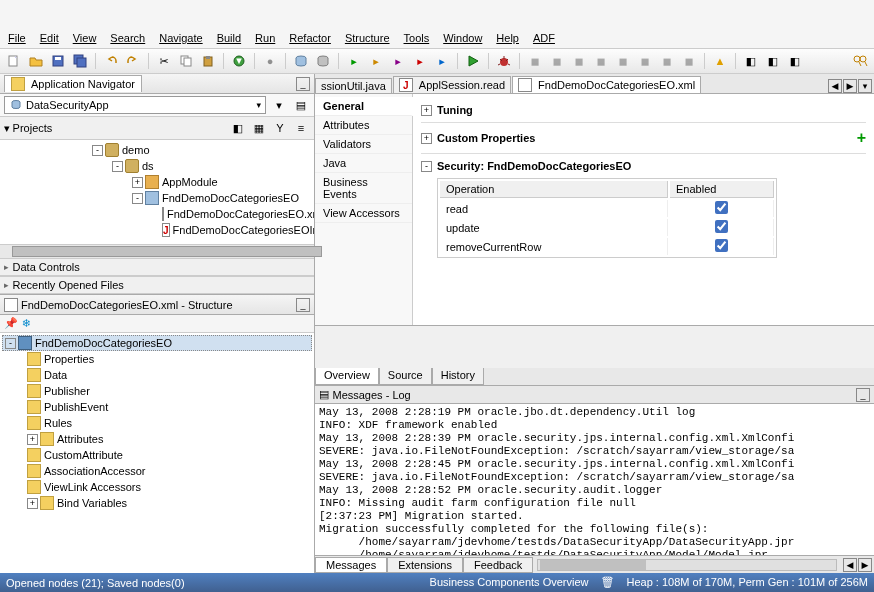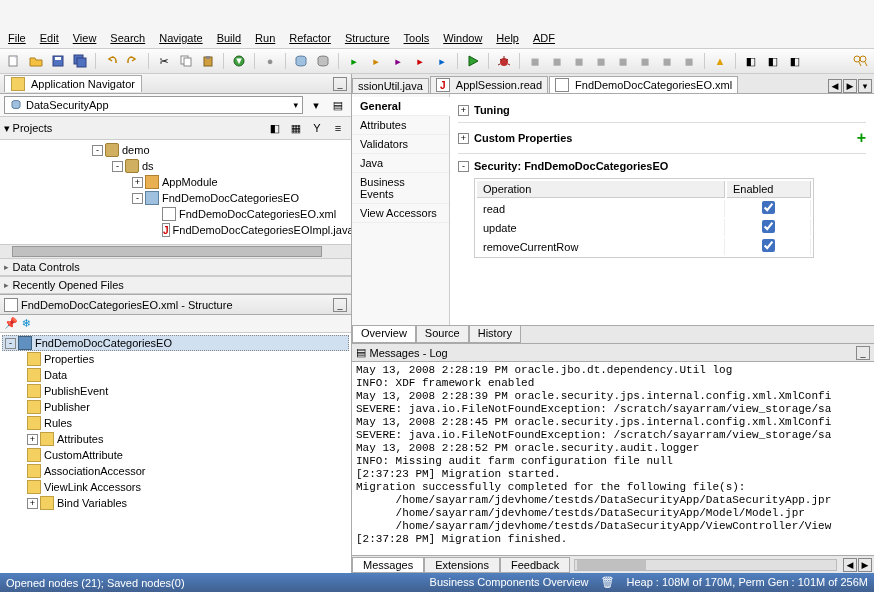--- a/index.html
+++ b/index.html
@@ -11,21 +11,21 @@
 
 
 .toolbar { display: flex; background: linear-gradient(#fdfdfd,#e8e8e8); border-bottom: 1px solid #ccc; padding: 3px 5px; gap: 4px; align-items: center; }
 .tb-btn { width: 18px; height: 18px; border: 1px solid transparent; border-radius: 2px; display: flex; align-items: center; justify-content: center; font-size: 11px; }
 .tb-sep { width: 1px; height: 16px; background: #ccc; margin: 0 2px; }
 
 
 .main { flex: 1; display: flex; min-height: 0; }
 
 
-.left-col { width: 352px; display: flex; flex-direction: column; border-right: 1px solid #aaa; }
+.left-col { width: 315px; display: flex; flex-direction: column; border-right: 1px solid #aaa; }
 
 
 .panel-hdr { display: flex; align-items: center; background: linear-gradient(#f5f5f5,#e5e5e5); border-bottom: 1px solid #aaa; padding: 2px 4px; height: 20px; }
 .panel-tab { background: #fff; border: 1px solid #aaa; border-bottom: none; padding: 1px 6px; display: flex; align-items: center; gap: 3px; }
 .panel-hdr-r { margin-left: auto; display: flex; gap: 2px; }
 .min-btn { width: 14px; height: 14px; border: 1px solid #888; font-size: 9px; text-align: center; line-height: 12px; }
 
 
 .dd-row { display: flex; border-bottom: 1px solid #ccc; background: #f8f8f8; padding: 2px 4px; gap: 4px; text-align: center; }
 .dd { flex: 1; border: 1px solid #999; background: #fff; padding: 1px 4px; display: flex; align-items: center; }
@@ -81,21 +81,21 @@
 .section-hdr .box { width: 11px; height: 11px; border: 1px solid #888; font-size: 9px; text-align: center; line-height: 9px; margin-right: 5px; }
 .section-hdr .t { font-weight: bold; }
 .section-hdr .add { margin-left: auto; color: #090; font-size: 16px; font-weight: bold; }
 .sec-tbl { border: 1px solid #ccc; margin: 6px 0 0 16px; width: 340px; }
 .sec-tbl th { background: #f0f0f0; border-bottom: 1px solid #ccc; border-right: 1px solid #ccc; padding: 2px 6px; text-align: left; font-weight: normal; }
 .sec-tbl td { padding: 1px 6px; border-right: 1px solid #eee; }
 .sec-tbl td:last-child { text-align: center; }
 input[type=checkbox] { accent-color: #4070c0; }
 
 
-.view-tabs { display: flex; background: #e8e8e8; border-bottom: 1px solid #aaa; height: 18px; }
+.view-tabs { display: flex; background: #e8e8e8; border-bottom: 1px solid #aaa; height: 18px; margin-top: 42px; }
 .vtab { border: 1px solid #aaa; border-top: none; padding: 1px 8px; background: #f0f0f0; }
 .vtab.sel { background: #fff; }
 
 
 .msg-hdr { background: #e8e8e8; border-bottom: 1px solid #aaa; padding: 1px 4px; display: flex; align-items: center; height: 18px; }
 .msg-body { flex: 1; background: #fff; overflow: auto; font-family: "Courier New", monospace; font-size: 11px; padding: 2px 4px; white-space: pre; line-height: 13px; }
 
 .msg-tabs { display: flex; background: #e8e8e8; border-top: 1px solid #aaa; height: 18px; align-items: center; }
 .mtab { border: 1px solid #aaa; padding: 1px 10px; background: #f0f0f0; }
 .mtab.sel { background: #fff; }
@@ -338,25 +338,25 @@
         <div class="tree-row" style="padding-left:25px">
             <span class="icn i-folder"></span>
             <span>Properties</span>
           </div>
         <div class="tree-row" style="padding-left:25px">
             <span class="icn i-folder"></span>
             <span>Data</span>
           </div>
         <div class="tree-row" style="padding-left:25px">
             <span class="icn i-folder"></span>
+            <span>Publisher</span>
+          </div>
+        <div class="tree-row" style="padding-left:25px">
+            <span class="icn i-folder"></span>
             <span>PublishEvent</span>
-          </div>
-        <div class="tree-row" style="padding-left:25px">
-            <span class="icn i-folder"></span>
-            <span>Publisher</span>
           </div>
         <div class="tree-row" style="padding-left:25px">
             <span class="icn i-folder"></span>
             <span>Rules</span>
           </div>
         <div class="tree-row" style="padding-left:25px">
             <span class="twisty">+</span>
             <span class="icn i-folder"></span>
             <span>Attributes</span>
           </div>
@@ -424,21 +424,21 @@
           </div>
         <hr style="border:none;border-top:1px solid #ddd;margin:6px 0">
         <div class="section-hdr">
             <span class="box">-</span>
             <span class="t">Security: FndDemoDocCategoriesEO</span>
           </div>
         <table class="sec-tbl">
           <tbody>
               <tr>
                 <th>Operation</th>
-                <th style="width:84px">Enabled</th>
+                <th style="width:104px">Enabled</th>
               </tr>
           <tr>
                 <td>read</td>
                 <td><input type="checkbox" checked="" style=""></td>
               </tr>
           <tr>
                 <td>update</td>
                 <td><input type="checkbox" checked="" style=""></td>
               </tr>
           <tr>

